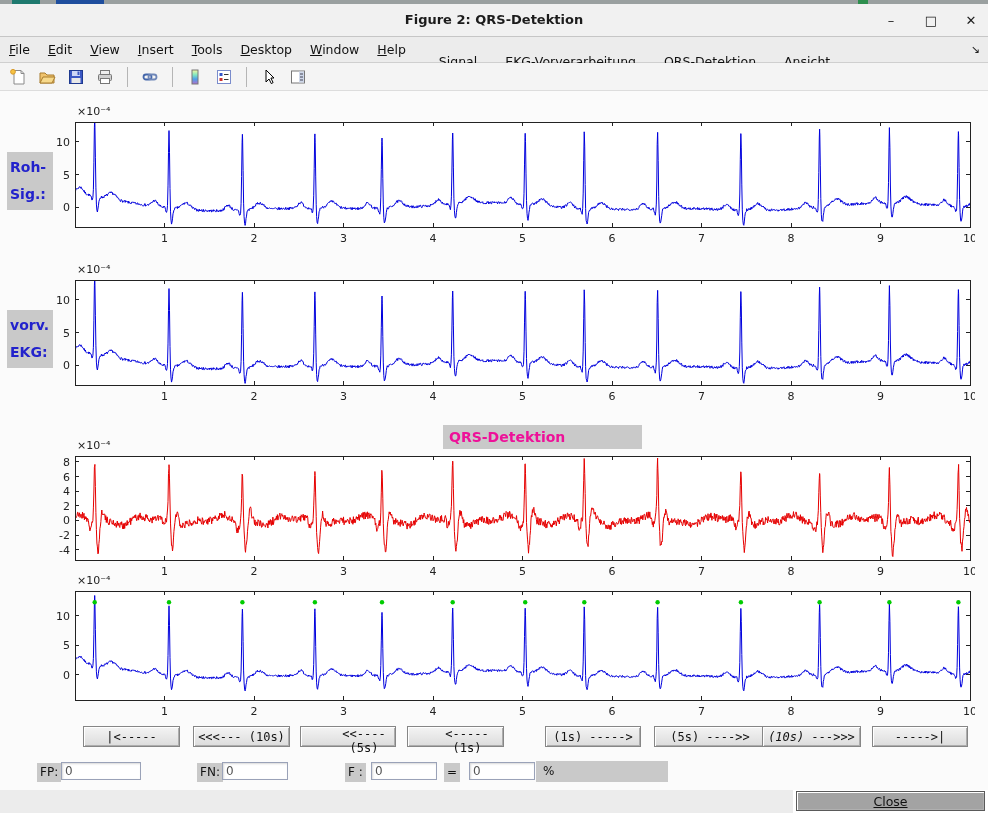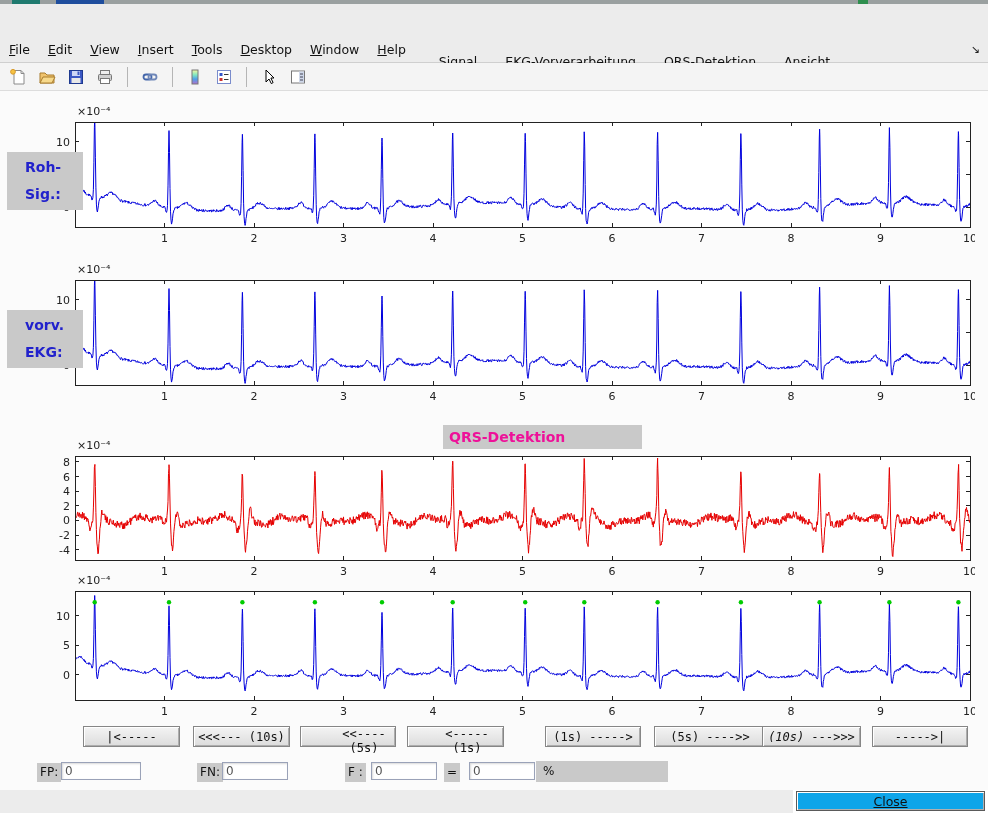--- a/index.html
+++ b/index.html
@@ -27,57 +27,65 @@
   .menu-overflow{margin-left:auto;margin-right:8px;font-size:11px;color:#222;}
   
   .toolbar{position:absolute;left:0;top:63px;width:988px;height:28px;background:#f4f4f4;
            border-bottom:1px solid #ddd;display:flex;align-items:center;padding-left:8px;gap:9px;box-sizing:border-box;}
   .tb-icon{width:20px;height:20px;display:inline-flex;align-items:center;justify-content:center;}
   .tb-sep{width:1px;height:20px;background:#b5b5b5;margin:0 3px;}
   
   .canvas{position:absolute;left:0;top:91px;width:988px;height:699px;background:#fbfbfb;}
   
   .side-label{position:absolute;left:7px;width:40px;background:#c9c9c9;color:#2222cc;
-              font-weight:bold;font-size:14px;padding:2px 18px;line-height:27px;}
+              font-weight:bold;font-size:14px;padding:2px 3px;line-height:27px;}
   .qrs-title{position:absolute;left:443px;top:425px;width:193px;height:24px;background:#c9c9c9;
              color:#ee1199;font-weight:bold;font-size:14px;line-height:24px;padding-left:6px;}
   
   .nav-btn{position:absolute;top:726px;height:21px;background:linear-gradient(#f4f4f4,#dcdcdc);
            border:1px solid #868686;box-shadow:inset 1px 1px 0 #ffffff, inset -1px -1px 0 #adadad;
            font-family:"DejaVu Sans Mono","Liberation Mono",monospace;font-size:12px;color:#111;
            padding:0;text-align:center;cursor:default;}
   
   .glabel{position:absolute;top:763px;height:19px;background:#c9c9c9;font-size:12px;line-height:19px;
           padding:0 3px;color:#111;}
   .field{position:absolute;top:762px;height:16px;background:#fff;border:1px solid #9aa2b8;
          box-shadow:inset 1px 1px 2px rgba(0,0,0,0.15);font-size:12px;color:#555;padding:0 3px;
          font-family:"DejaVu Sans","Liberation Sans",sans-serif;}
   .pct-panel{position:absolute;left:536px;top:761px;width:132px;height:21px;background:#c9c9c9;
              font-size:12px;line-height:21px;padding-left:7px;color:#111;box-sizing:border-box;}
   
   .status-strip{position:absolute;left:0;top:790px;width:793px;height:23px;background:#d4d4d4;
                 font-size:12.5px;line-height:23px;padding-left:6px;color:#1a1a1a;box-sizing:border-box;}
   .close-area{position:absolute;left:793px;top:790px;width:195px;height:23px;background:#fff;}
-  .close-btn{position:absolute;left:3px;top:1px;width:189px;height:20px;background:#0ea5e9;
+  .close-btn{position:absolute;left:3px;top:1px;width:189px;height:20px;background:#a3a3a3;
              border:1px solid #5a5a5a;box-shadow:inset 1px 1px 0 #fff, inset -1px -1px 0 #b0b0b0;
              font-size:12.5px;color:#111;font-family:inherit;cursor:default;text-decoration:underline;}
   #plots svg{position:absolute;}
   #plots text{font-family:"DejaVu Sans","Liberation Sans",sans-serif;}
 </style>
 </head>
 <body>
 
 <div class="window">
 
   <div class="top-strip">
     <div class="frag f1"></div>
     <div class="frag f2"></div>
     <div class="frag f3"></div>
   </div>
 
+  <div class="titlebar">
+    <div class="title">Figure 2: QRS-Detektion</div>
+    <div class="win-controls">
+      <span class="wc">–</span>
+      <span class="wc">□</span>
+      <span class="wc">✕</span>
+    </div>
+  </div>
 
   <div class="menubar" id="menubar">
       <span class="menu-item"><u>F</u>ile</span>
       <span class="menu-item"><u>E</u>dit</span>
       <span class="menu-item"><u>V</u>iew</span>
       <span class="menu-item"><u>I</u>nsert</span>
       <span class="menu-item"><u>T</u>ools</span>
       <span class="menu-item"><u>D</u>esktop</span>
       <span class="menu-item"><u>W</u>indow</span>
       <span class="menu-item"><u>H</u>elp</span>

